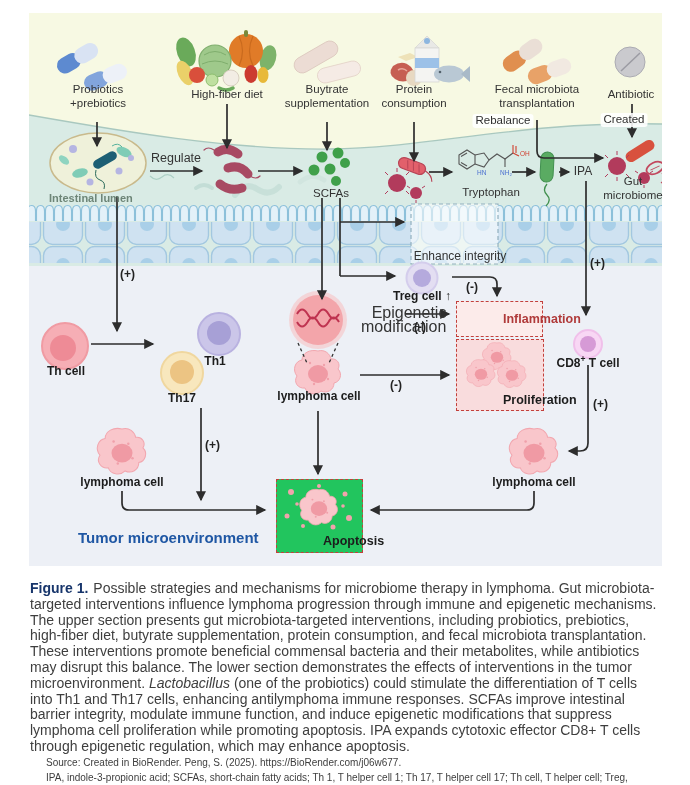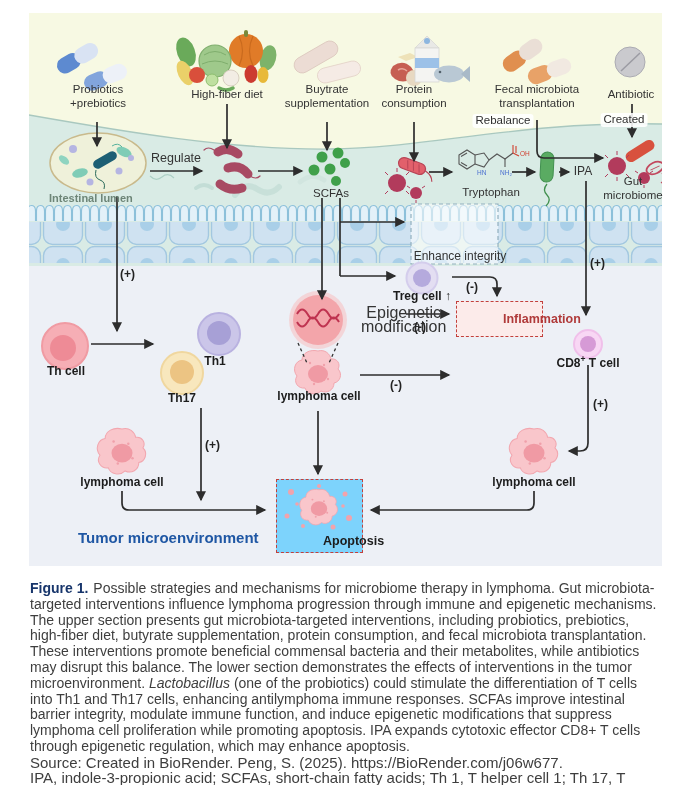--- a/index.html
+++ b/index.html
@@ -3,39 +3,39 @@
 <meta charset="utf-8">
 <style>
   html,body{margin:0;padding:0;background:#fff;}
   .page{position:relative;width:690px;height:785px;background:#ffffff;overflow:hidden;
         font-family:"Liberation Sans",sans-serif;}
   .panel-svg{position:absolute;left:29px;top:13px;}
   .lb{position:absolute;color:#333;font-size:11.5px;line-height:13.5px;text-align:center;
       transform:translateX(-50%);white-space:nowrap;z-index:3;}
   .lb span{display:block;}
   .bold{font-weight:bold;color:#1c1c1c;font-size:12px;}
-  .la{transform:none;text-align:center;padding-left:16px;}
+  .la{transform:none;text-align:right;padding-left:16px;}
   .sign{position:absolute;font-weight:bold;font-size:12px;color:#222;z-index:3;white-space:nowrap;}
   .chip{background:rgba(255,255,255,0.88);padding:0 3px;border-radius:3px;font-size:11.5px;color:#2e2e2e;}
   .lumen-lb{color:#6d8577;font-weight:bold;font-size:11px;}
   .tumor-lb{color:#1f57a4;font-weight:bold;font-size:15px;margin-left:19px;}
   .rbox{position:absolute;border:1.6px dashed #c2403c;z-index:2;box-sizing:border-box;}
   .rbox .blab{position:absolute;left:0;right:0;text-align:center;font-weight:bold;padding-left:46px;}
   .infl{background:#fcebea;}
   .infl .blab{top:50%;transform:translateY(-50%);color:#b03a3a;font-size:12.5px;}
   .prolif{background:#f9dcdd;}
   .prolif .blab{bottom:3px;color:#1c1c1c;font-size:12.5px;}
-  .apop{background:#7dd3fc;}
+  .apop{background:#22c55e;}
   .apop .blab{bottom:4px;color:#1c1c1c;font-size:12.5px;}
   .boxsvg{position:absolute;left:0;top:0;}
   .cd8sup{font-size:8.5px;vertical-align:super;font-weight:bold;}
   .caption{position:absolute;left:30px;top:581px;width:632px;color:#3e3e3e;z-index:3;}
   .caption .main{font-size:14px;line-height:15.8px;margin:0;}
   .caption .figlab{font-weight:bold;color:#17356b;margin-right:5px;}
-  .caption .small{font-size:15px;line-height:14.2px;margin:1px 0 0 0;}
+  .caption .small{font-size:10px;line-height:14.2px;margin:1px 0 0 16px;}
 </style>
 </head>
 <body>
 
 <div class="page">
 
   <svg class="panel-svg" width="633" height="553" viewBox="29 13 633 553">
     <defs>
       <marker id="ah" markerWidth="7" markerHeight="7" refX="5.2" refY="3" orient="auto">
         <path d="M0,0 L6,3 L0,6 Z" fill="#2d2d2d"></path>
@@ -297,20 +297,28 @@
       <path d="M360,375 H449" marker-end="url(#ah)"></path>
       <path d="M452,277 H490 Q497,277 497,284 V296" marker-end="url(#ah)"></path>
       <path d="M406,314 H449" marker-end="url(#ah)"></path>
     </g>
   </svg>
 
   <div class="rbox infl" style="left:456px;top:301px;width:87px;height:36px;">
     <div class="blab">Inflammation</div>
   </div>
 
+  <div class="rbox prolif" style="left:456px;top:339px;width:88px;height:72px;">
+    <svg class="boxsvg" width="85" height="52" viewBox="0 0 85 52">
+      <use href="#lymph" transform="translate(40,16) scale(0.62)"></use>
+      <use href="#lymph" transform="translate(24,33) scale(0.62)"></use>
+      <use href="#lymph" transform="translate(55,34) scale(0.62)"></use>
+    </svg>
+    <div class="blab">Proliferation</div>
+  </div>
 
   <div class="rbox apop" style="left:276px;top:479px;width:87px;height:74px;">
     <svg class="boxsvg" width="84" height="52" viewBox="0 0 84 52">
       <use href="#lymph" transform="translate(42,27) scale(0.82)"></use>
       <g fill="#f1a3ac">
         <circle cx="14" cy="12" r="3"></circle>
           <circle cx="68" cy="14" r="2.5"></circle>
           <circle cx="10" cy="36" r="2.5"></circle>
         <circle cx="72" cy="38" r="3"></circle>
           <circle cx="26" cy="46" r="2"></circle>

